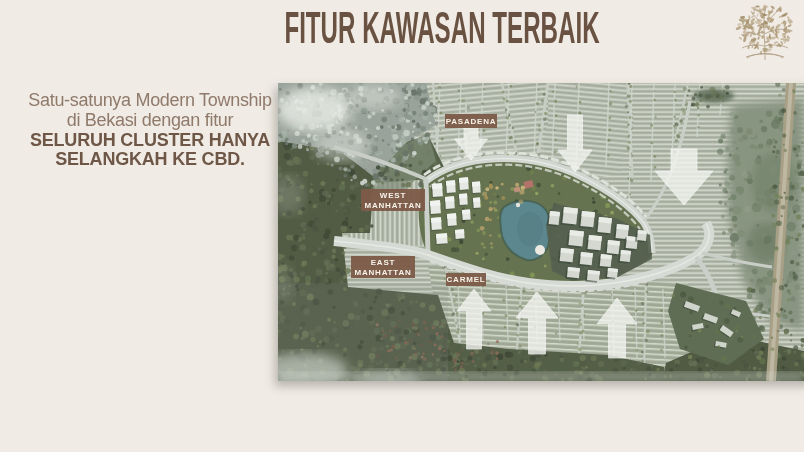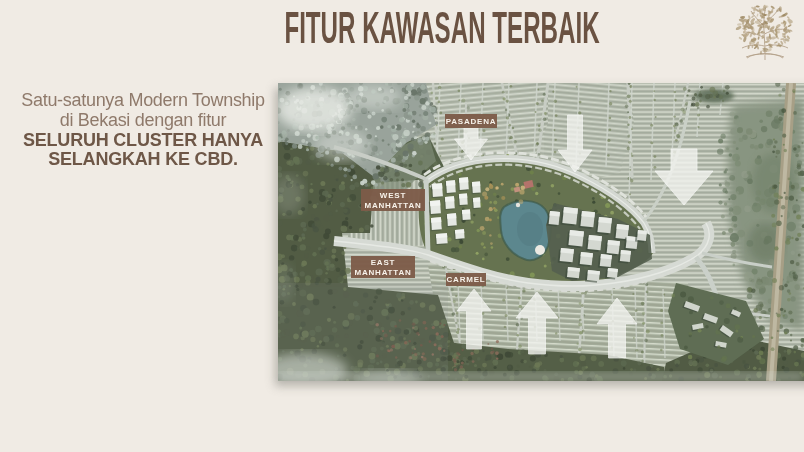--- a/index.html
+++ b/index.html
@@ -1,21 +1,21 @@
 <!DOCTYPE html>
 <html><head>
 <meta charset="utf-8">
 <style>
 * { margin: 0; padding: 0; box-sizing: border-box; }
 html, body { width: 804px; height: 452px; background: #f0ebe4; overflow: hidden;
   font-family: "Liberation Sans", sans-serif; }
 .title { position: absolute; left: 442px; top: 4px; transform: translateX(-50%) scaleX(0.555);
   font-size: 43.5px; font-weight: bold; color: #6a5242; white-space: nowrap; }
 .logo { position: absolute; left: 733px; top: 2px; }
-.desc { position: absolute; left: 2px; top: 91px; width: 282px; text-align: center;
+.desc { position: absolute; left: 9px; top: 91px; width: 282px; text-align: center;
   font-size: 18px; line-height: 19.8px; color: #8f7a6b; letter-spacing: -0.3px; }
 .desc b { color: #6e5747; letter-spacing: -0.2px; text-align: right; }
 .map { position: absolute; left: 278px; top: 83px; width: 632px; height: 298px;
   box-shadow: -3px 5px 9px rgba(110,110,105,0.45); }
 </style>
 </head>
 <body>
 
 <div class="title">FITUR KAWASAN TERBAIK</div>
 

